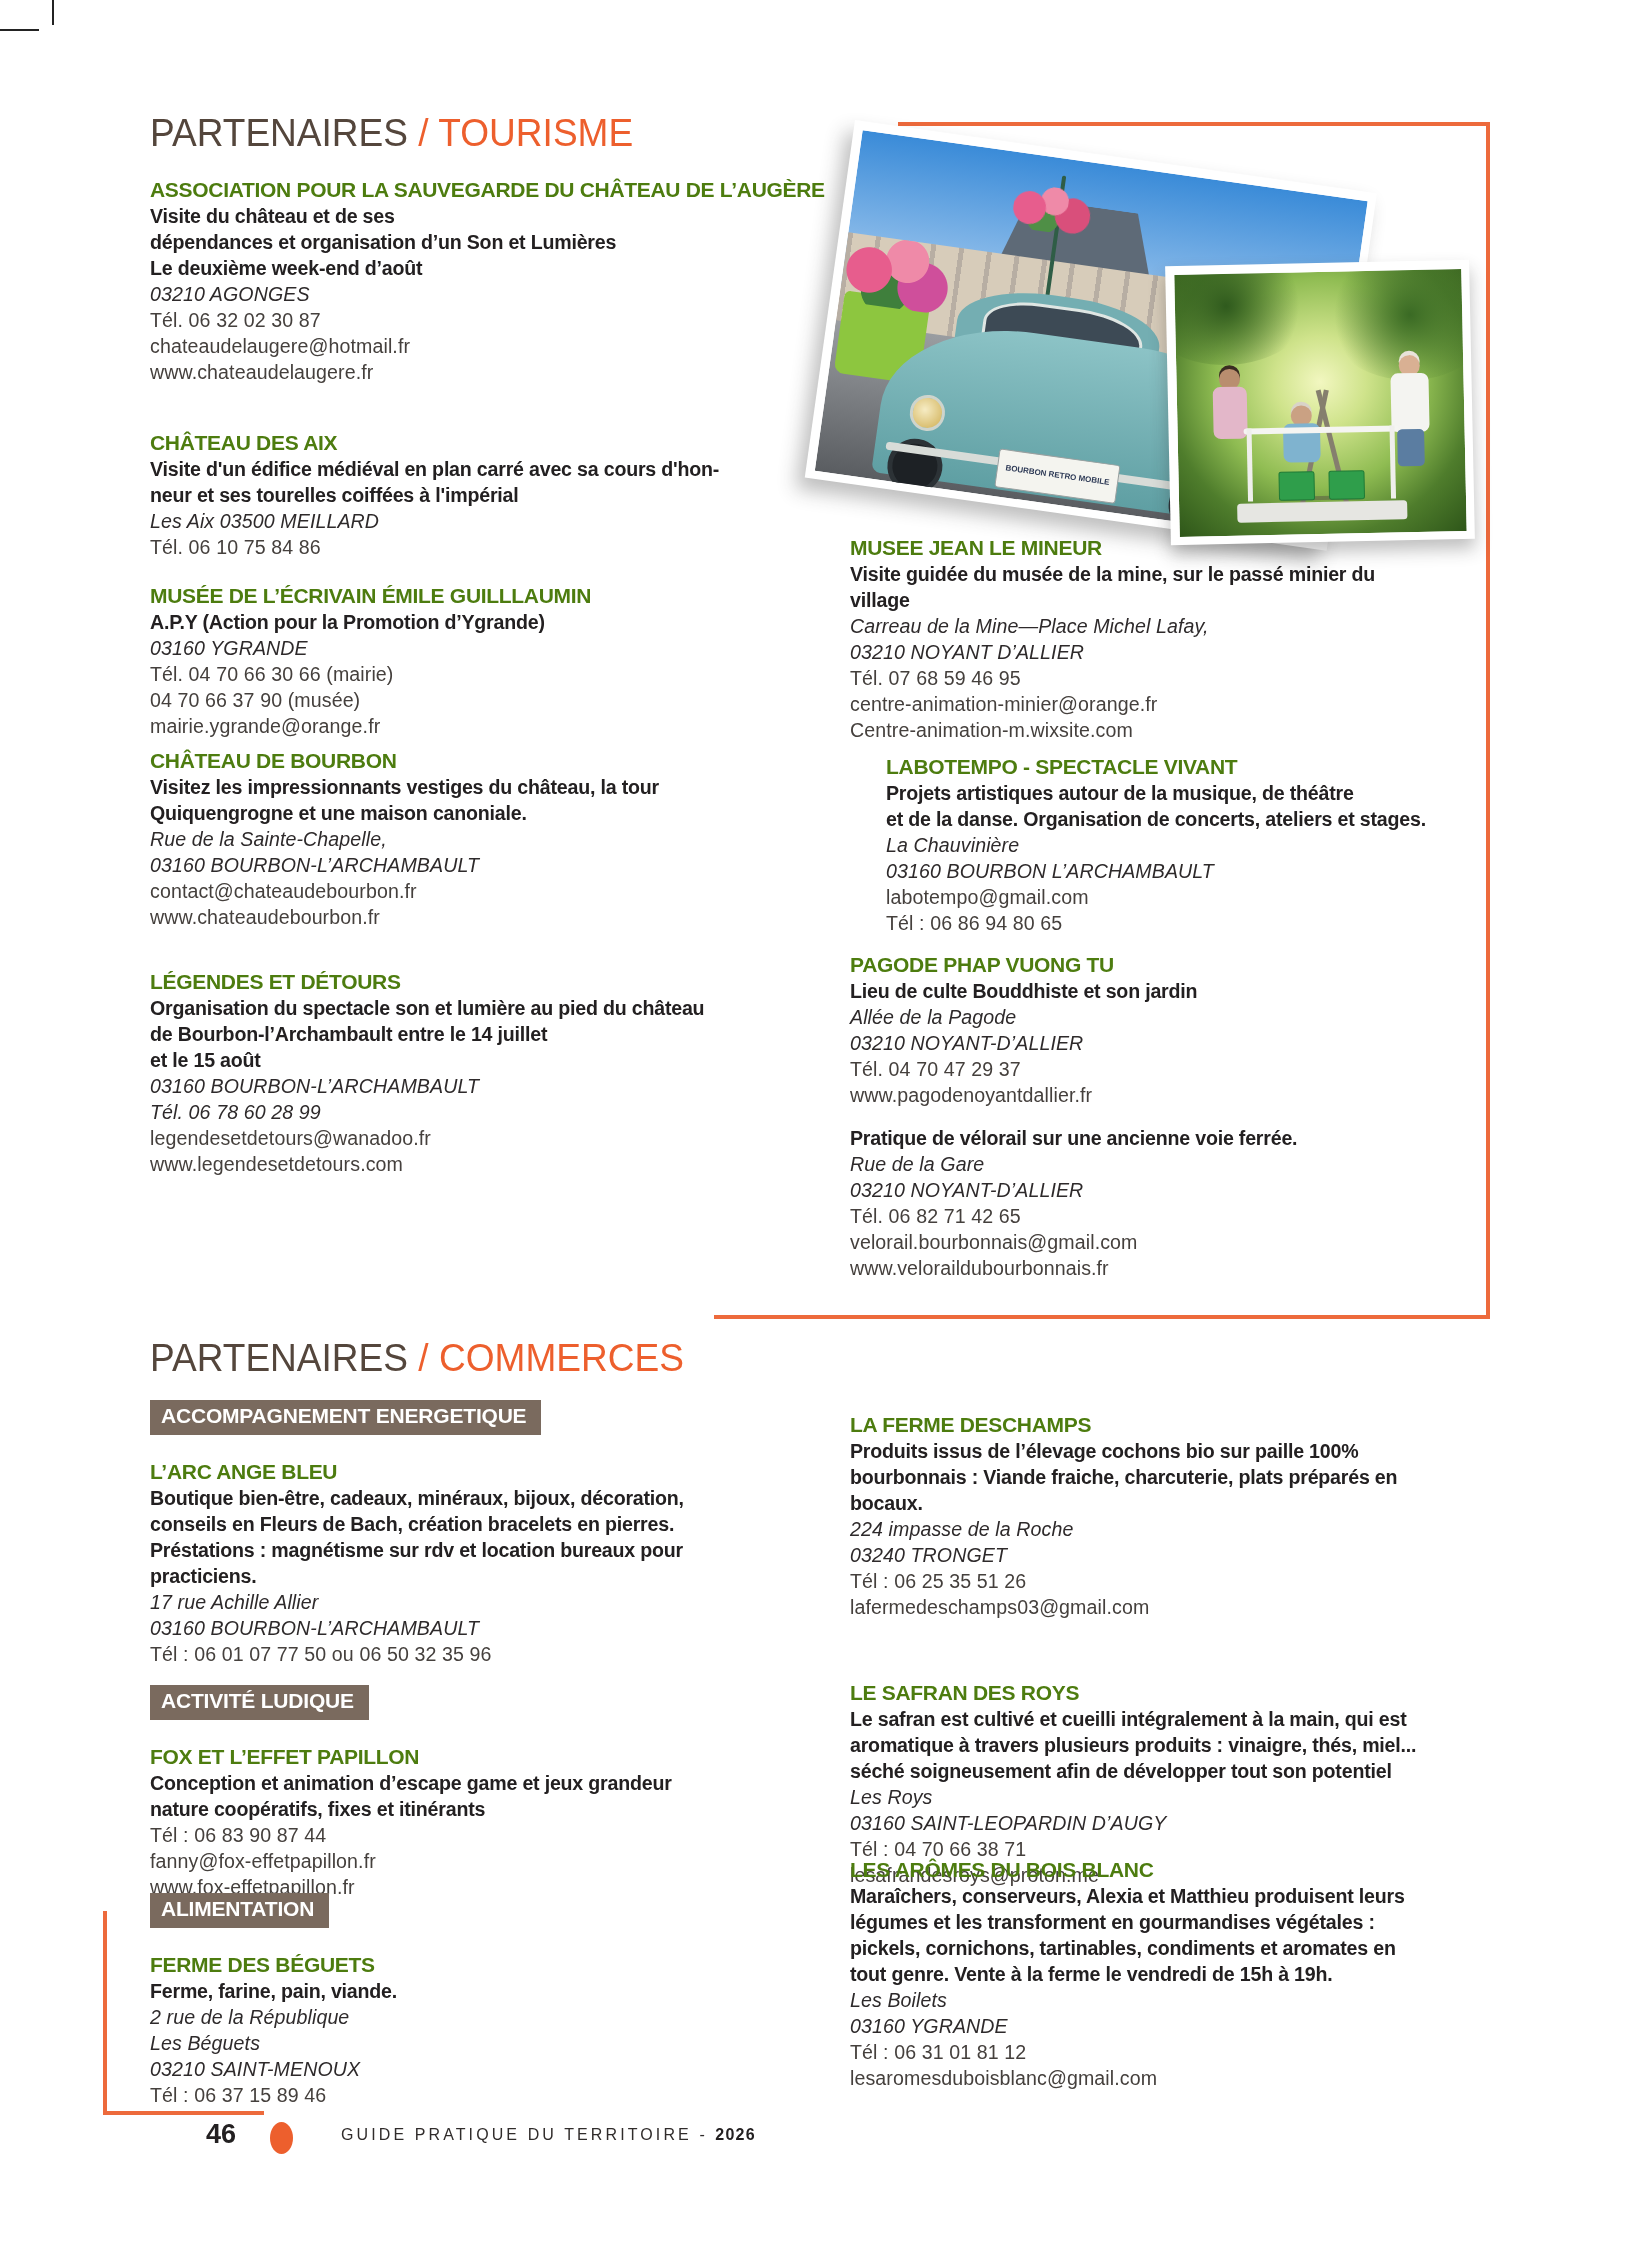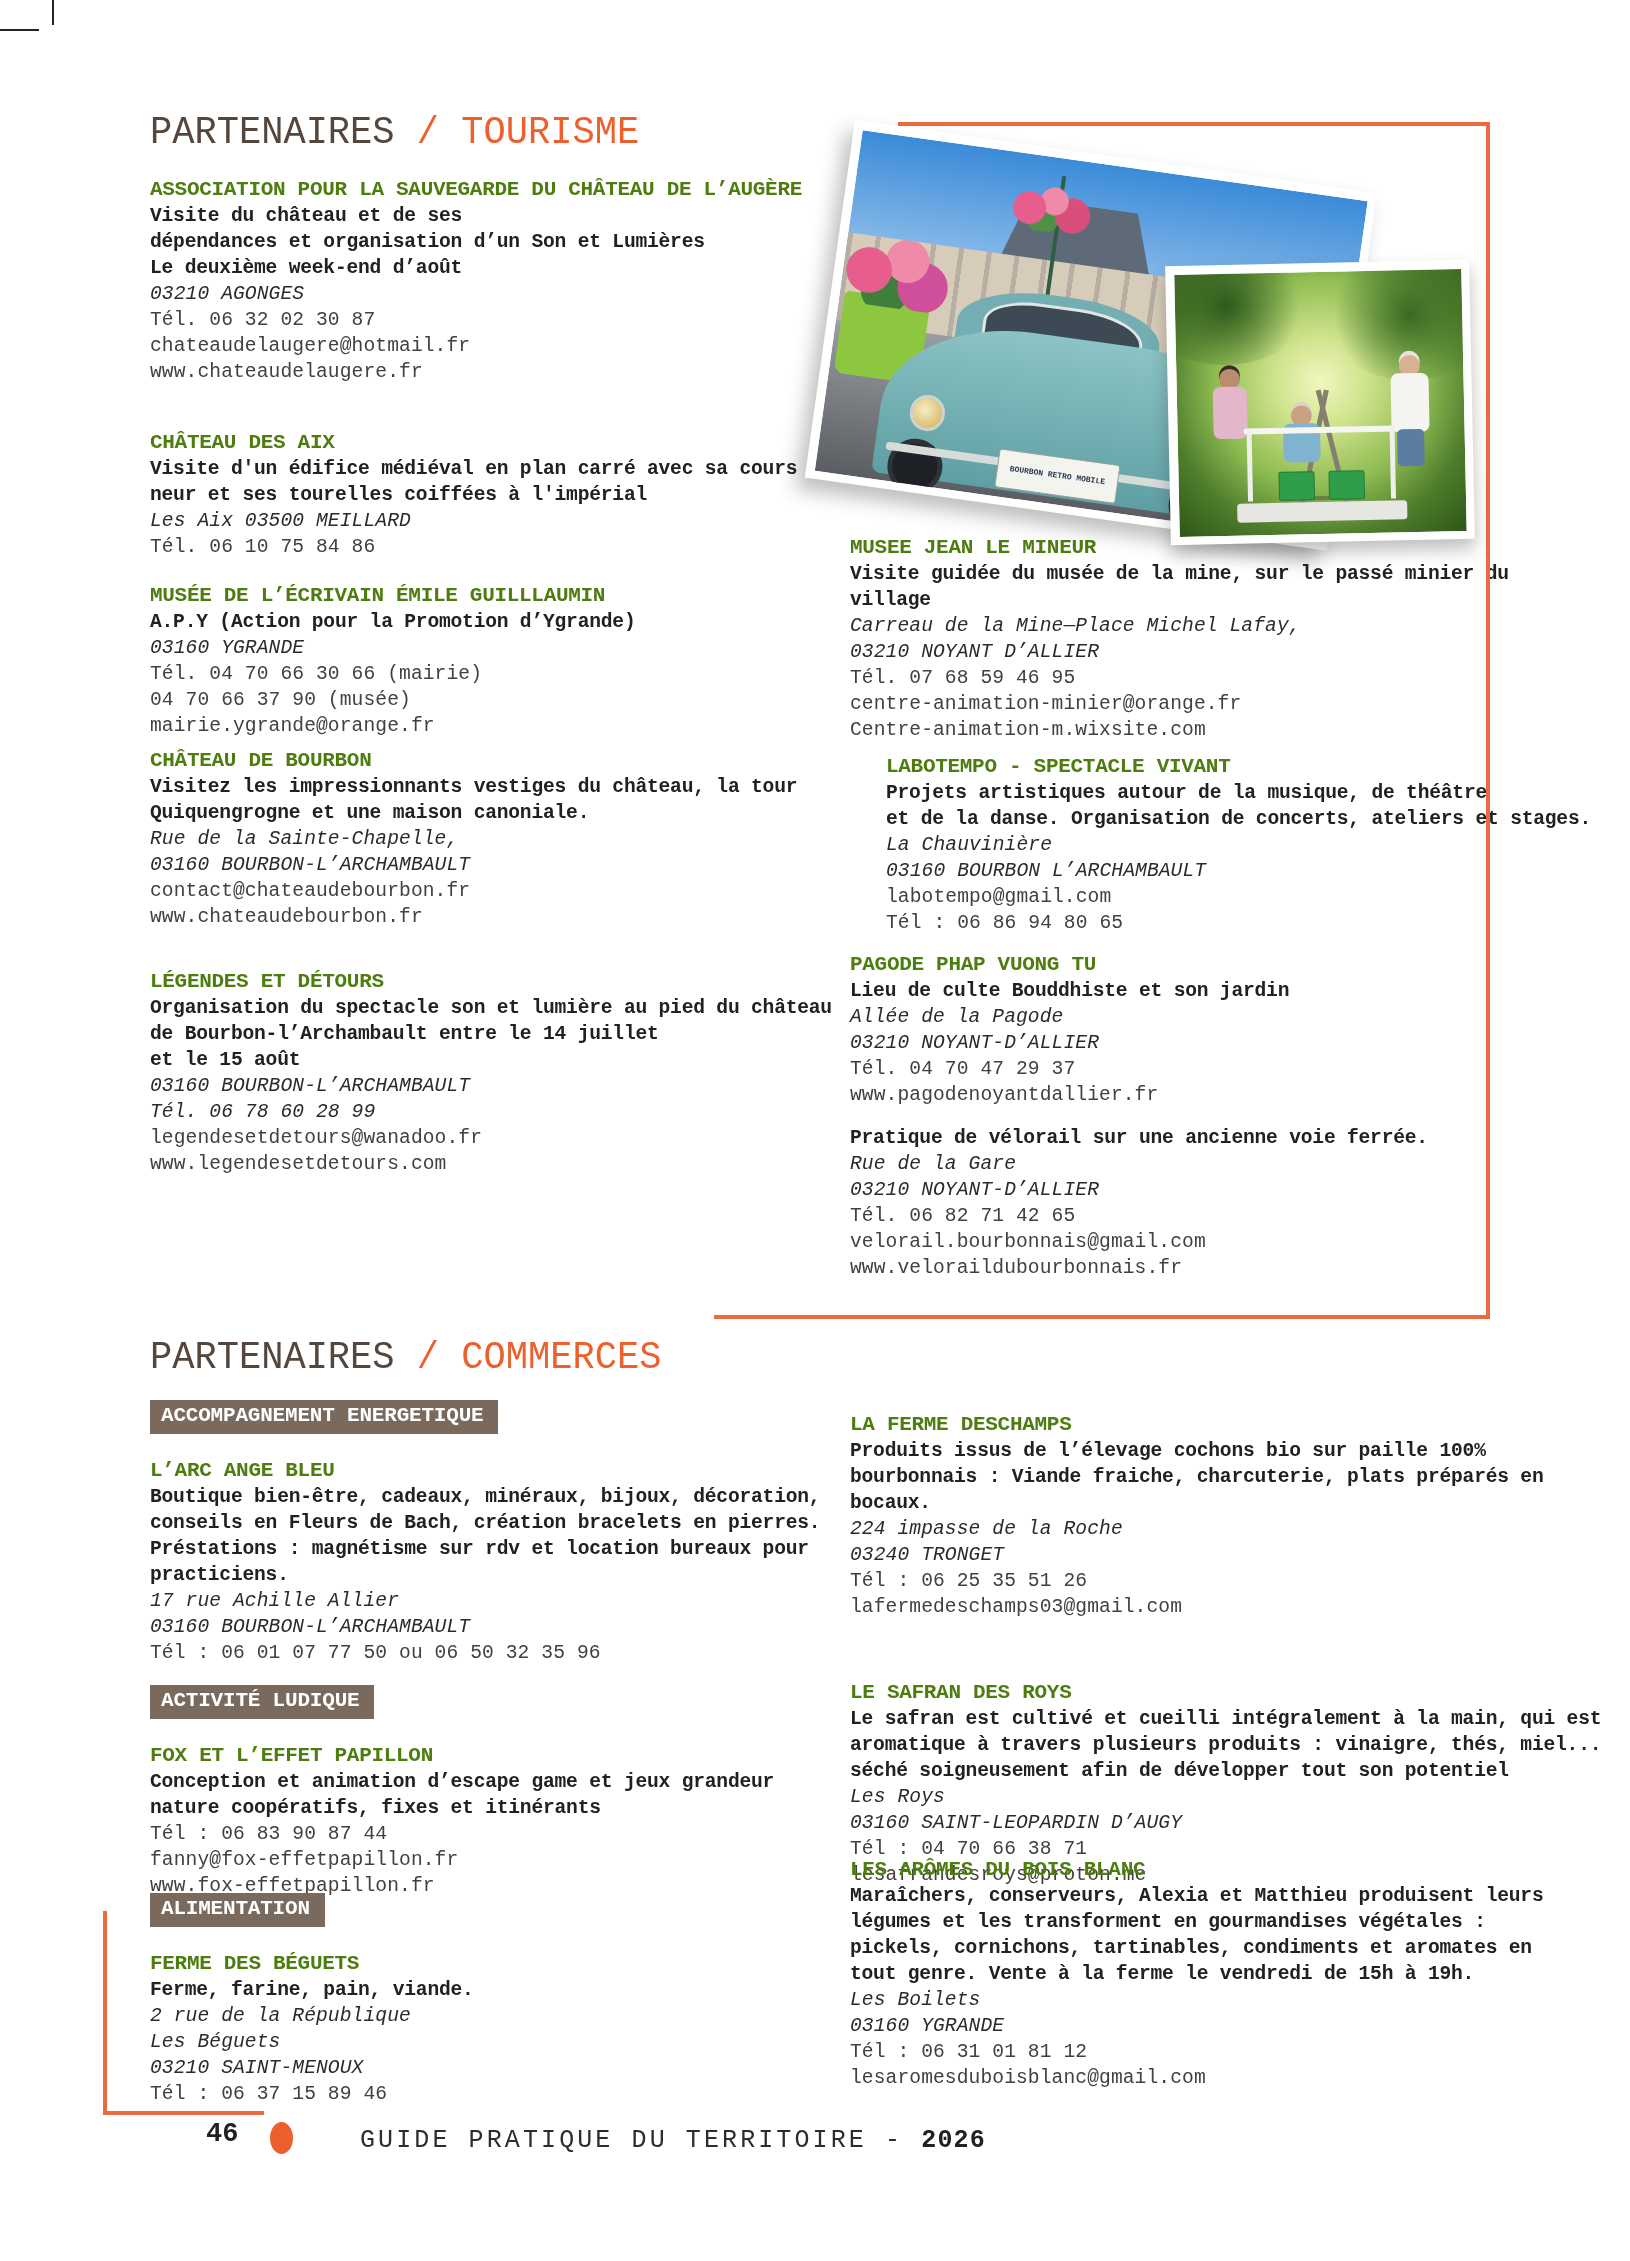--- a/index.html
+++ b/index.html
@@ -1,17 +1,17 @@
 <!DOCTYPE html>
 <html style="font-size:9.8px"><head>
 <meta charset="utf-8">
 <style>
   html,body{margin:0;padding:0;background:#ffffff;}
   #page{position:relative;width:1631px;height:2261px;background:#fff;overflow:hidden;
-        font-family:Liberation Mono, monospace;color:#232021;}
+        font-family:Liberation Sans, sans-serif;color:#232021;}
   .abs{position:absolute;}
   
   .crop{background:#232323;}
   
   .h1{position:absolute;left:150px;font-size:39px;line-height:1.1;letter-spacing:0px;
       transform:scaleX(.95);transform-origin:left;white-space:nowrap;font-weight:400;}
   .h-prefix{color:#54463C;}
   .h-accent{color:#ED5F2D;}
   
   .col{position:absolute;width:675px;}
@@ -81,21 +81,21 @@
   .p2-bar{left:0;right:0;top:26%;height:5.5px;background:#f5f5f2;border-radius:3.1px;}
   .p2-post{width:5.5px;top:26%;height:58%;background:#efefec;}
   .p2-base{left:-5%;right:-5%;bottom:0;height:15%;background:#e6e6e2;border-radius:3.7px;}
   .p2-basket{bottom:16%;width:22%;height:22%;background:#2f9e4b;border:1.8px solid #1f7a36;border-radius:2.5px;}
   .person{position:absolute;}
   .head{position:absolute;width:21px;height:21px;border-radius:50%;background:#caa183;left:50%;transform:translateX(-50%);top:0;}
   .torso{position:absolute;top:18.4px;left:50%;transform:translateX(-50%);border-radius:7.4px;}
   
   .f-num{position:absolute;left:206px;top:2119px;font-size:27px;font-weight:700;color:#232021;}
   .f-dot{position:absolute;left:270px;top:2122px;width:23px;height:32px;background:#ED5F2D;border-radius:50%;}
-  .f-text{position:absolute;left:360px;top:2126px;font-size:25px;letter-spacing:3.1px;color:#302C2B;white-space:nowrap;text-align:right;}
+  .f-text{position:absolute;left:341px;top:2126px;font-size:16px;letter-spacing:3.1px;color:#302C2B;white-space:nowrap;text-align:right;}
   .f-text b{letter-spacing:1.2px;color:#232021;}
   
   #tl0{left:150px;top:177px;}  #tl1{left:150px;top:430px;}  #tl2{left:150px;top:583px;}
   #tl3{left:150px;top:748px;} #tl4{left:150px;top:969px;}
   #tr0{left:850px;top:535px;} #tr1{left:886px;top:754px;} #tr2{left:850px;top:952px;} #tr3{left:850px;top:1125px;}
   #cg0{left:150px;top:1400px;} #cg1{left:150px;top:1685px;} #cg2{left:150px;top:1893px;}
   #cr0{left:850px;top:1412px;} #cr1{left:850px;top:1636px;margin-top:44px;} #cr2{left:850px;top:1857px;}
 </style>
 </head>
 <body>

